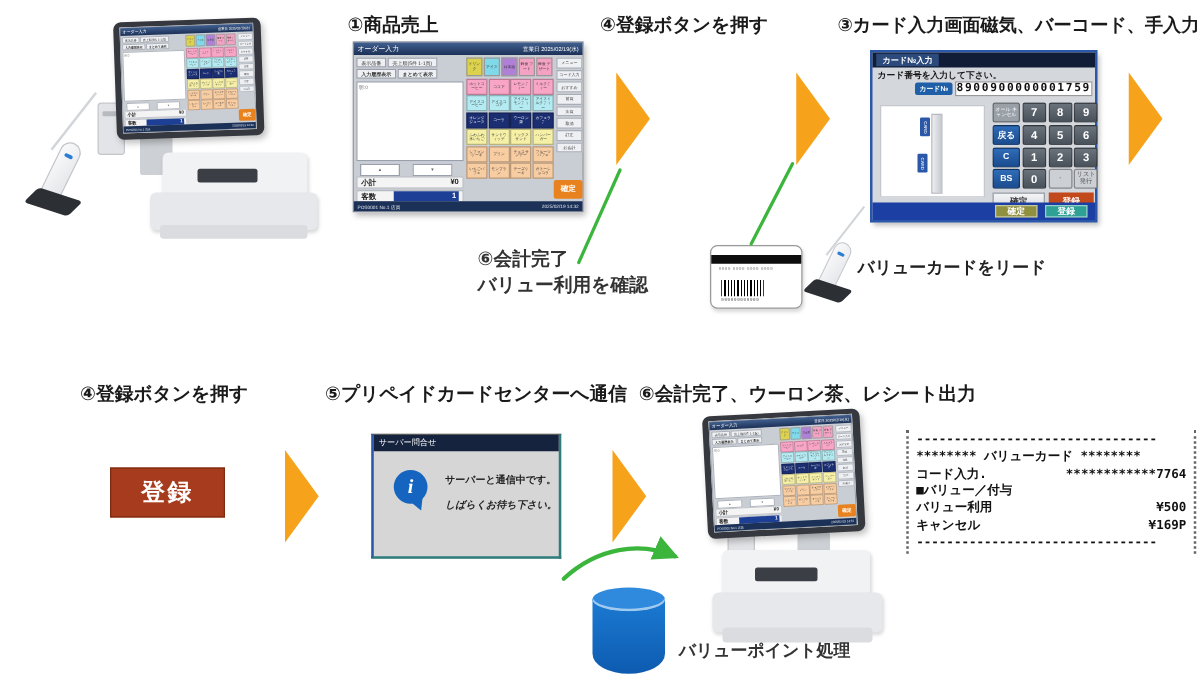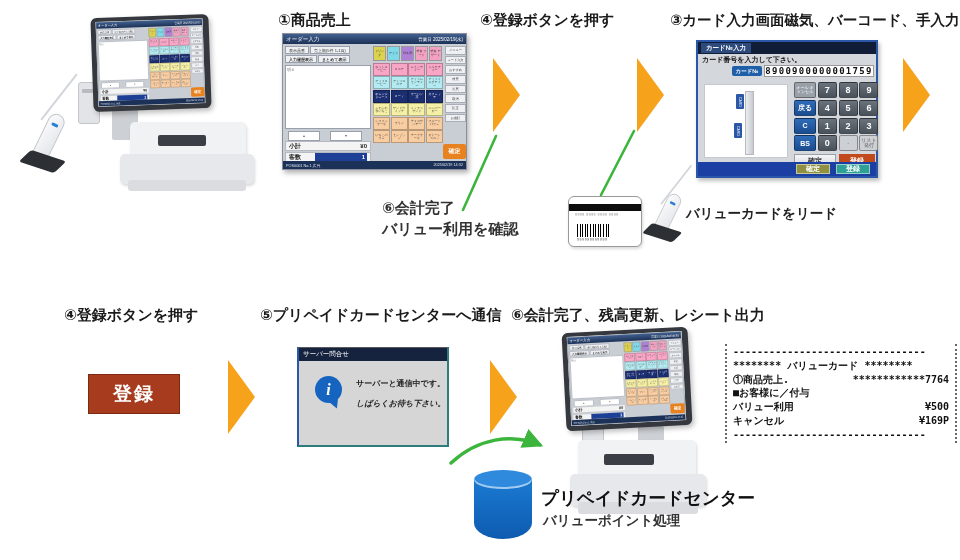--- a/index.html
+++ b/index.html
@@ -158,21 +158,21 @@
 </head>
 <body>
 
 <div id="canvas">
 
   <div class="hdr" style="left:278px;top:11px;">①商品売上</div>
   <div class="hdr" style="left:480px;top:11px;">④登録ボタンを押す</div>
   <div class="hdr" style="left:670px;top:11px;font-size:14.5px;">③カード入力画面磁気、バーコード、手入力</div>
   <div class="hdr" style="left:64px;top:306px;">④登録ボタンを押す</div>
   <div class="hdr" style="left:260px;top:306px;">⑤プリペイドカードセンターへ通信</div>
-  <div class="hdr" style="left:511px;top:306px;">⑥会計完了、残高更新、レシート出力</div>
+  <div class="hdr" style="left:511px;top:306px;">⑥会計完了、ウーロン茶、レシート出力</div>
 
   <div class="terminal" style="left:12px;top:10px;width:240px;height:185px;">
     <div class="t-stand" style="left:100px;top:94px;width:26px;height:36px;"></div>
     <div class="t-reader" style="left:66px;top:72px;width:20px;height:40px;"></div>
     <div class="t-monitor" style="left:80px;top:6px;width:118px;height:94px;transform:rotate(-2deg);">
       <div class="screen-holder" style="left:5px;top:4px;width:107px;height:85px;">
         <div class="pos-scale" id="pos-t1" style="transform:scale(.578,.62);">
             <div class="mini-pos">
               <div class="mp-header">
                 <div class="mp-hleft">オーダー入力</div>
@@ -509,32 +509,31 @@
     <div class="t-base1" style="left:38px;top:122px;width:118px;height:38px;">
       <div class="t-slot" style="left:26px;top:14px;width:50px;height:11px;"></div>
     </div>
     <div class="t-base2" style="left:30px;top:156px;width:136px;height:32px;"></div>
     <div class="t-base3" style="left:38px;top:184px;width:120px;height:12px;"></div>
   </div>
 
   <div class="receipt" id="receipt">
       <div class="r-line"><div class="rl">--------------------------------</div><div class="rr"></div></div>
       <div class="r-line"><div class="rl">******** バリューカード ********</div><div class="rr"></div></div>
-      <div class="r-line"><div class="rl">①商品売上.</div><div class="rr">************7764</div></div>
-      <div class="r-line"><div class="rl">■お客様に／付与</div><div class="rr"></div></div>
+      <div class="r-line"><div class="rl">コード入力.</div><div class="rr">************7764</div></div>
+      <div class="r-line"><div class="rl">■バリュー／付与</div><div class="rr"></div></div>
       <div class="r-line"><div class="rl">バリュー利用</div><div class="rr">¥500</div></div>
       <div class="r-line"><div class="rl">キャンセル</div><div class="rr">¥169P</div></div>
       <div class="r-line"><div class="rl">--------------------------------</div><div class="rr"></div></div>
     </div>
 
   <div class="db">
     <div class="db-body"></div>
     <div class="db-top"></div>
   </div>
-  <div class="center-label">プリペイドカードセンター</div>
   <div class="center-sub">バリューポイント処理</div>
 
   <svg class="overlay" width="960" height="560">
     <defs>
       <marker id="garrow" markerWidth="8" markerHeight="8" refX="5" refY="3" orient="auto">
         <path d="M0,0 L6,3 L0,6 Z" fill="#3CB53C"></path>
       </marker>
     </defs>
     <line x1="463" y1="210" x2="496" y2="136" stroke="#3CB53C" stroke-width="2.6" stroke-linecap="round"></line>
     <line x1="601" y1="195" x2="634" y2="131" stroke="#3CB53C" stroke-width="2.6" stroke-linecap="round"></line>

